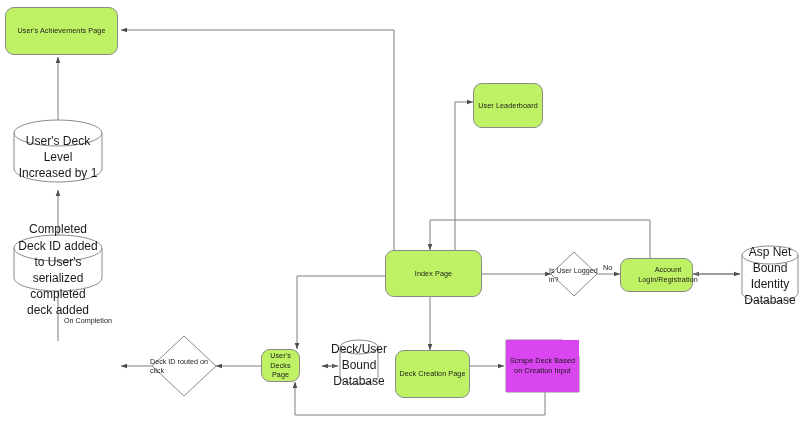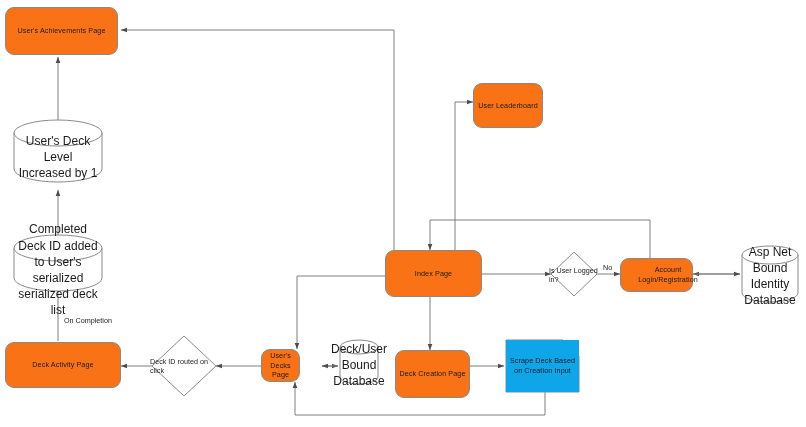--- a/index.html
+++ b/index.html
@@ -1,20 +1,20 @@
 <!DOCTYPE html>
 <html><head>
 <meta charset="utf-8">
 <style>
   html,body{margin:0;padding:0;background:#ffffff;}
   body{font-family:"Liberation Sans", sans-serif;}
   #canvas{position:relative;width:806px;height:427px;background:#ffffff;overflow:hidden;}
   .node{position:absolute;box-sizing:border-box;display:flex;align-items:center;justify-content:center;text-align:center;color:#1a1a1a;font-size:7.2px;line-height:1.35;letter-spacing:.1px;}
-  .rrect{background:#f97316;border:1px solid #8a8a8a;border-radius:9px;}
-  .note{background:#0ea5e9;}
+  .rrect{background:#bef264;border:1px solid #8a8a8a;border-radius:9px;}
+  .note{background:#d946ef;}
   .diamond-label{position:absolute;inset:0;display:flex;align-items:center;justify-content:center;text-align:left;font-size:7.2px;line-height:1.3;color:#1a1a1a;}
   .cyl-label{position:absolute;left:0;right:0;display:flex;align-items:center;justify-content:center;text-align:center;font-size:12px;line-height:1.35;color:#1a1a1a;padding:0 4px;box-sizing:border-box;}
   .edge-label{position:absolute;font-size:7.2px;color:#1a1a1a;white-space:nowrap;}
   svg.lines{position:absolute;left:0;top:0;width:806px;height:427px;overflow:visible;}
   .ln{stroke:#7f7f7f;stroke-width:1;fill:none;}
   .ar{fill:#4d4d4d;}
   .shp{stroke:#8a8a8a;stroke-width:1;fill:#ffffff;}
 </style>
 </head>
 <body>
@@ -94,23 +94,20 @@
     <g>
       <path class="shp" d="M506,340 L563,340 L579,356 L579,392 L506,392 z"></path>
       <path class="shp" d="M563,340 L563,356 L579,356"></path>
     </g>
   </svg>
 
   <div class="node rrect" style="left:5px;top:7px;width:113px;height:48px;">
     <span>User's Achievements Page</span>
   </div>
 
-  <div class="node rrect" style="left:5px;top:342px;width:116px;height:46px;">
-    <span>Deck Activity Page</span>
-  </div>
 
   <div class="node rrect" style="left:261px;top:349px;width:39px;height:33px;">
     <span>User's Decks Page</span>
   </div>
 
   <div class="node rrect" style="left:395px;top:350px;width:75px;height:48px;">
     <span>Deck Creation Page</span>
   </div>
 
   <div class="node rrect" style="left:385px;top:250px;width:97px;height:47px;">
@@ -127,21 +124,21 @@
 
   <div class="node note" style="left:506px;top:340px;width:73px;height:52px;">
     <span>Scrape Deck Based on Creation Input</span>
   </div>
 
   <div class="cyl-label" style="left:14px;top:140px;width:88px;height:34px;">
     <span>User's Deck Level Increased by 1</span>
   </div>
 
   <div class="cyl-label" style="left:12px;top:252px;width:92px;height:36px;">
-    <span>Completed Deck ID added to User's serialized serialized deck list</span>
+    <span>Completed Deck ID added to User's serialized completed deck added</span>
   </div>
 
   <div class="cyl-label" style="left:338px;top:350px;width:42px;height:30px;">
     <span>Deck/User Bound Database</span>
   </div>
 
   <div class="cyl-label" style="left:740px;top:258px;width:60px;height:36px;">
     <span>Asp Net Bound Identity Database</span>
   </div>
 

